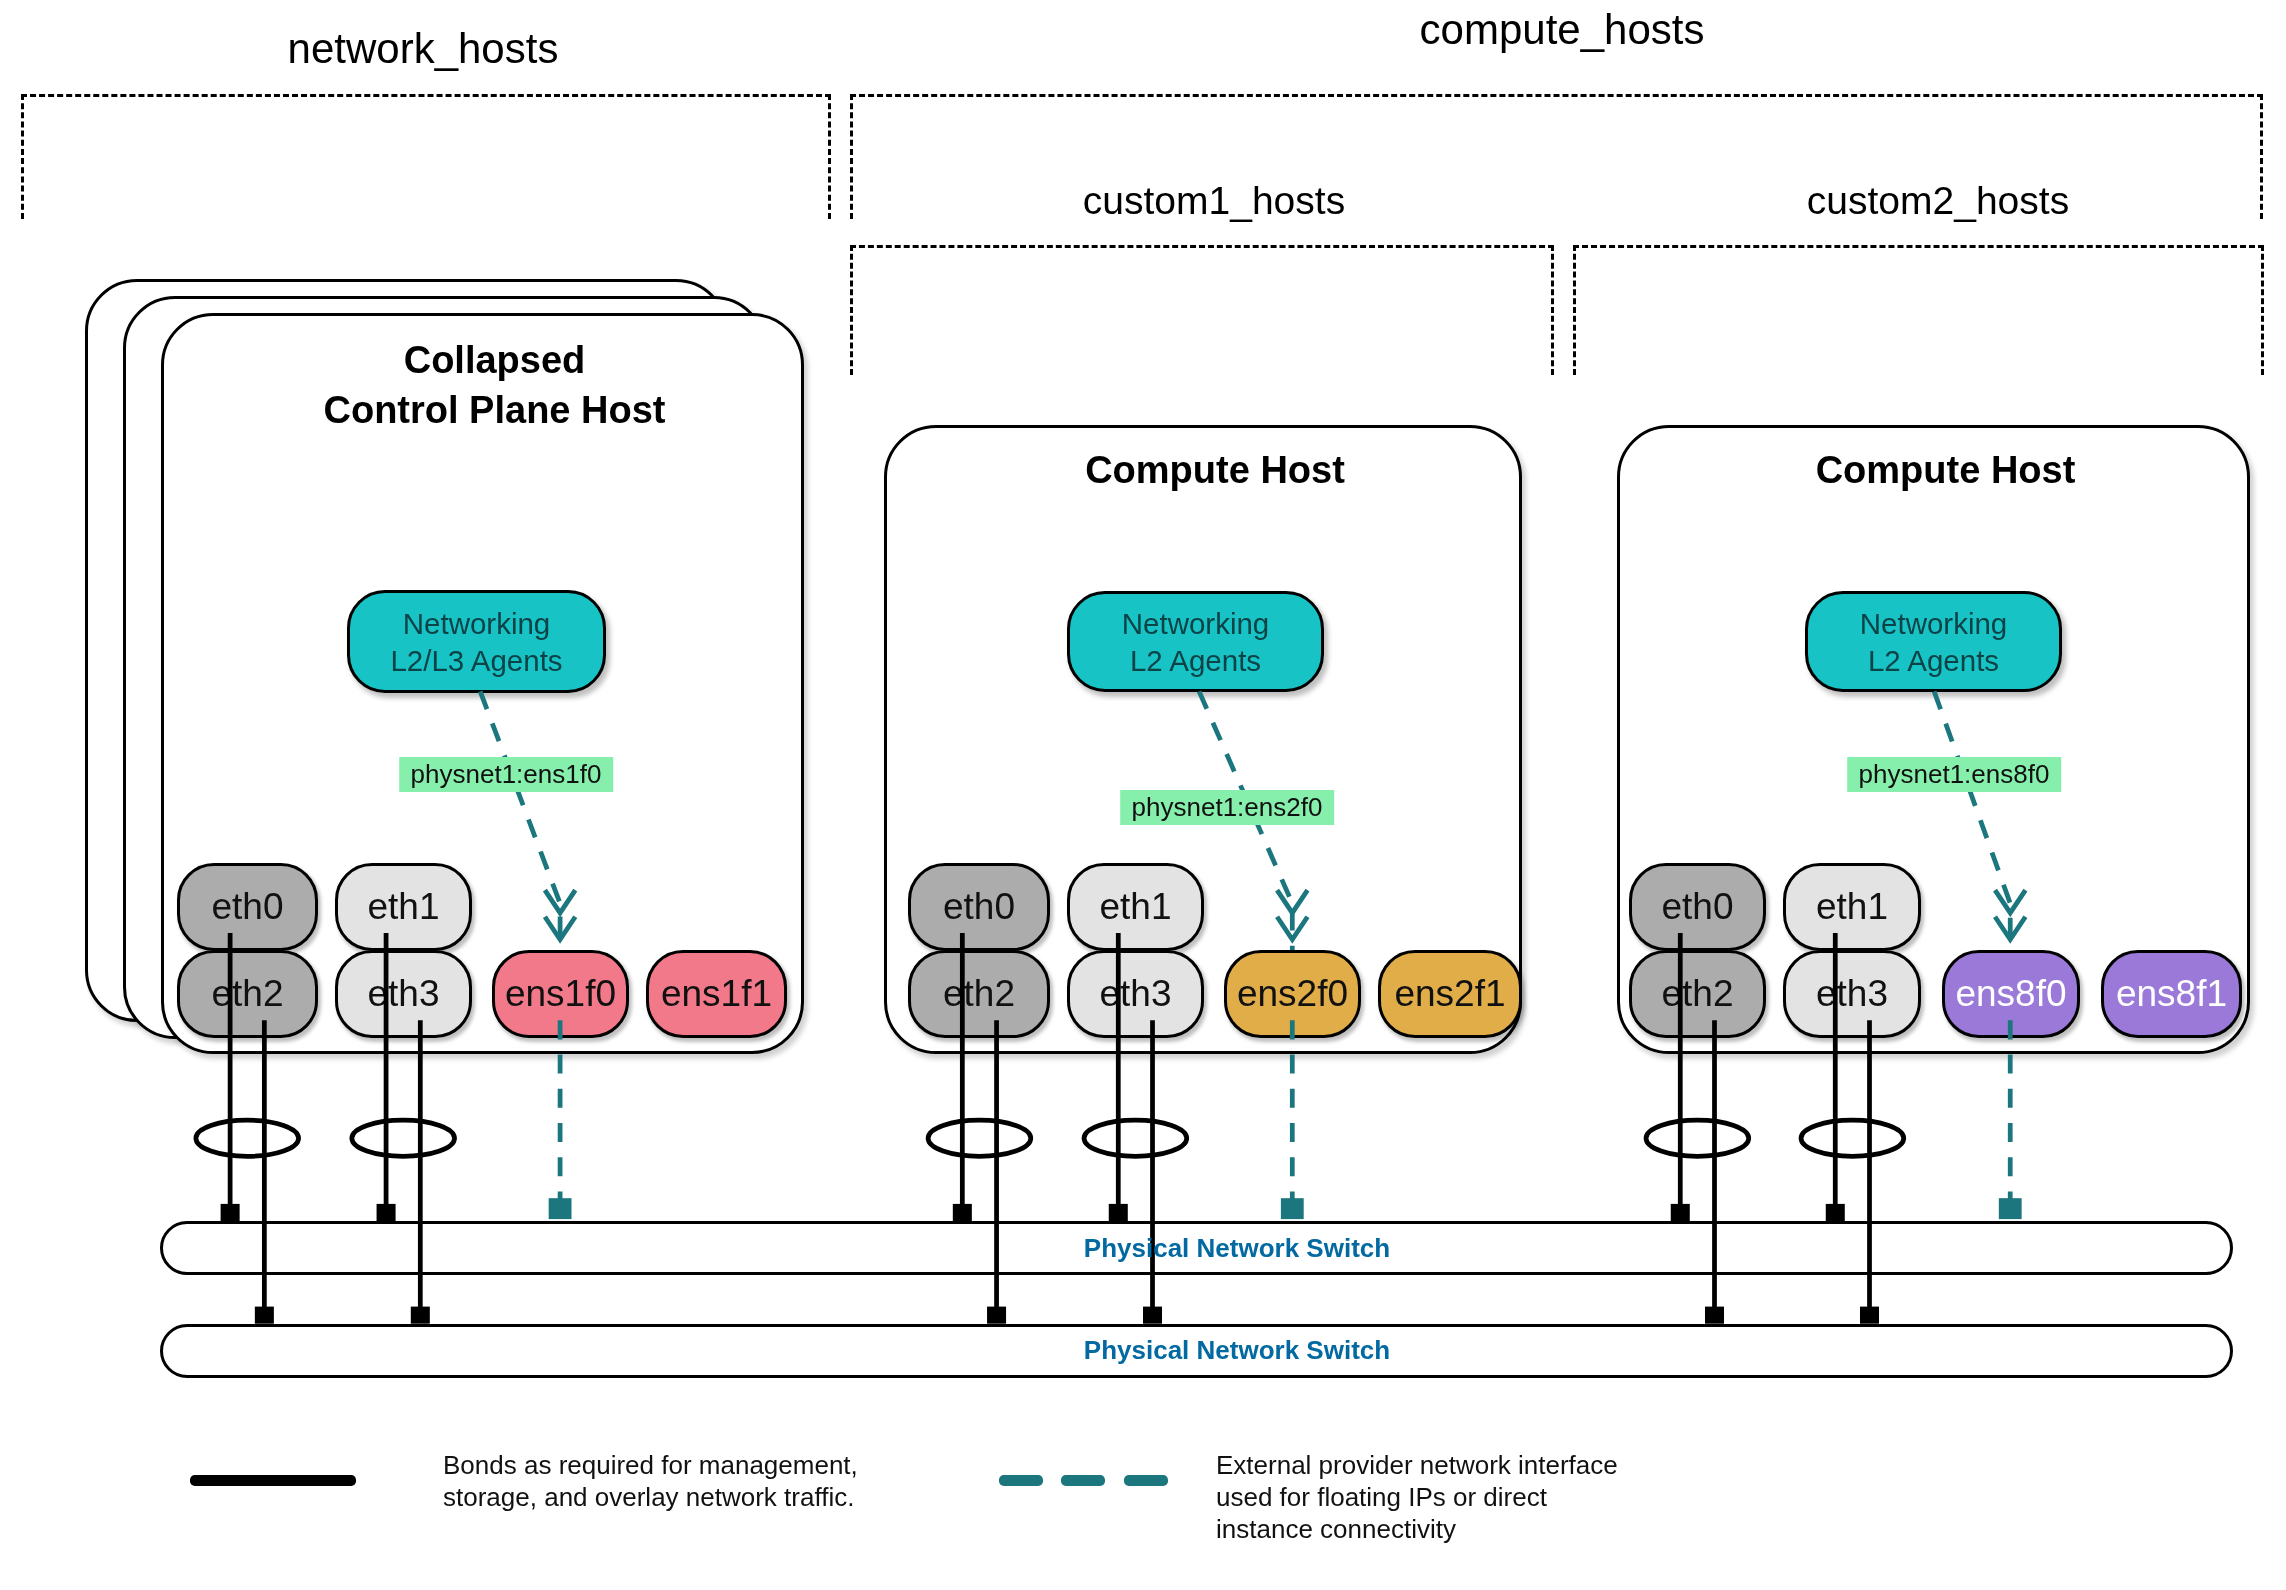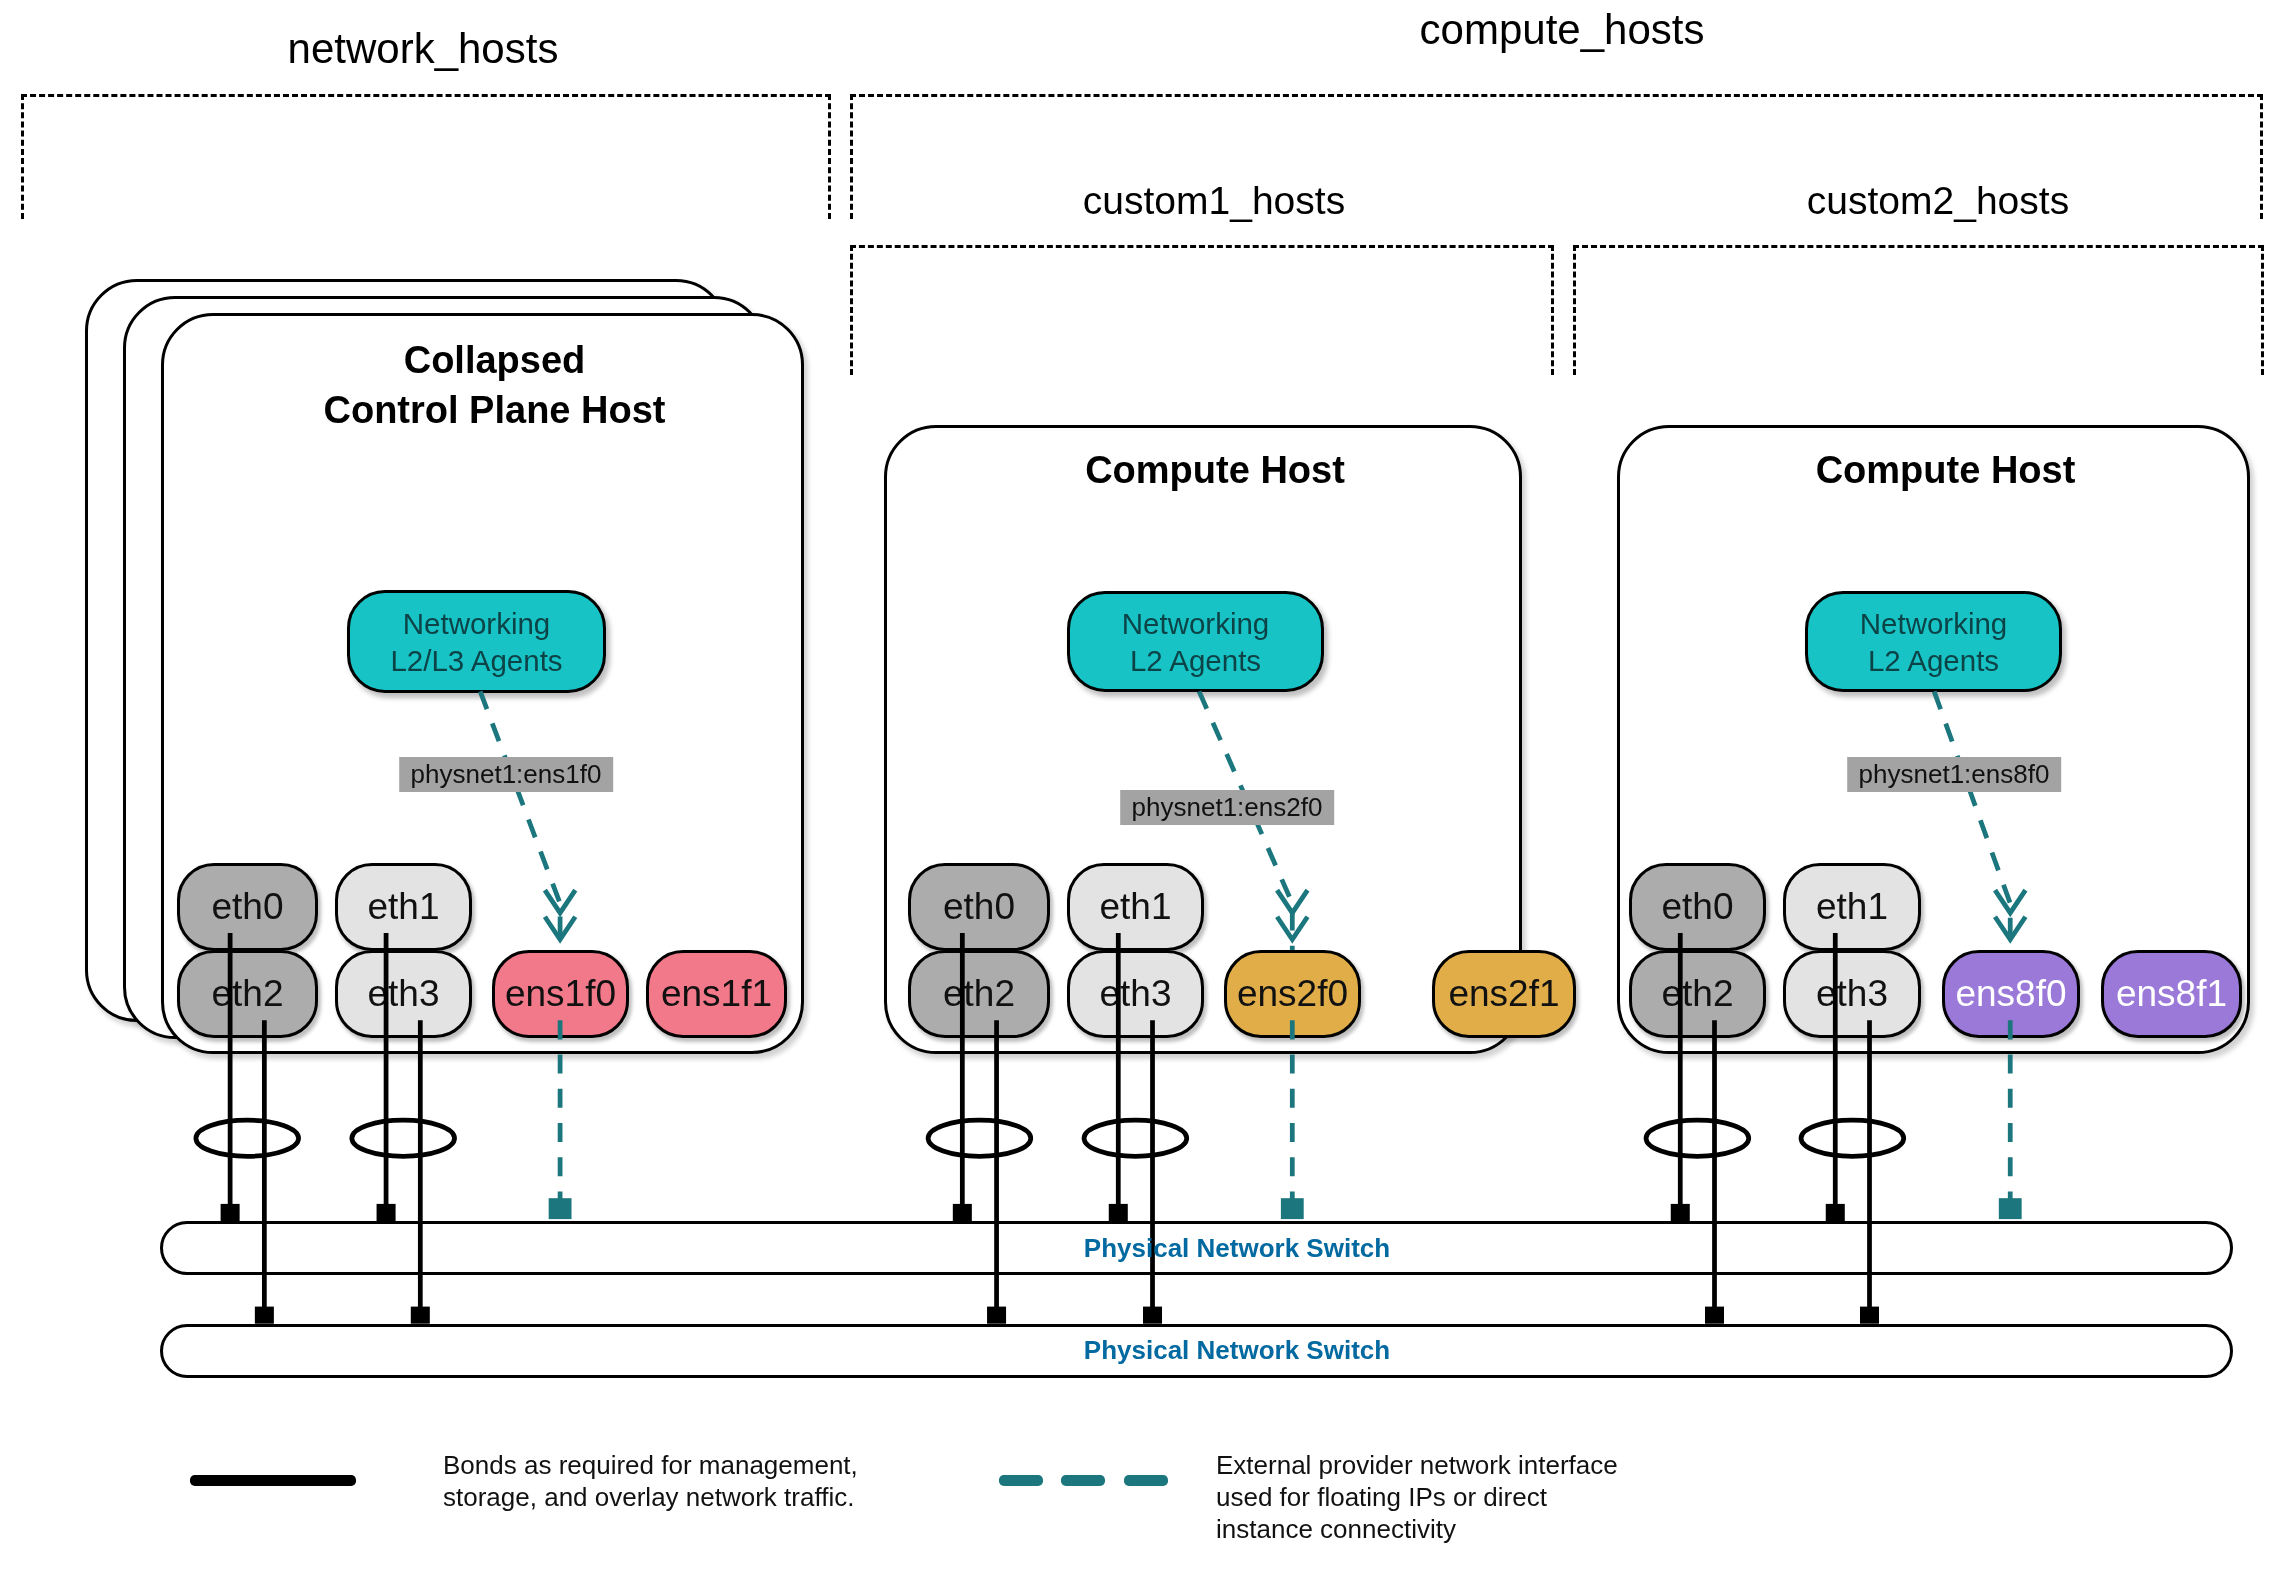--- a/index.html
+++ b/index.html
@@ -13,21 +13,21 @@
 
   .host{position:absolute;background:#fff;border:3.8px solid #000;border-radius:52px;
         box-sizing:border-box;box-shadow:3.8px 4.8px 5.7px rgba(0,0,0,.18);}
 
   .host-title{position:absolute;text-align:center;font-weight:bold;font-size:38px;line-height:50px;color:#000;margin-left:12px;}
 
   .agent{position:absolute;border:3.8px solid #000;border-radius:38px;background:var(--agent-fill,#18C3C6);
          box-sizing:border-box;display:flex;flex-direction:column;align-items:center;justify-content:center;
          font-size:29.5px;line-height:37px;color:#0c4347;box-shadow:3.8px 4.8px 4.8px rgba(0,0,0,.25);}
 
-  .physnet{position:absolute;transform:translateX(-50%);background:#a3a3a3;padding:1.9px 11.4px;
+  .physnet{position:absolute;transform:translateX(-50%);background:#86efac;padding:1.9px 11.4px;
            font-size:26px;color:#111;white-space:nowrap;}
 
   .pill{position:absolute;height:88px;border:3.8px solid #000;border-radius:37px;background:#fff;
         box-sizing:border-box;display:flex;align-items:center;justify-content:center;
         font-size:37px;color:#111;box-shadow:2.9px 3.8px 3.8px rgba(0,0,0,.25);white-space:nowrap;}
   .pill.g1{background:var(--nic-gray-dark,#ACACAC);}
   .pill.g2{background:var(--nic-gray-light,#E3E3E3);}
   .pill.pink{background:var(--nic-pink,#F1798A);}
   .pill.gold{background:var(--nic-gold,#E0AD49);}
   .pill.purple{background:var(--nic-purple,#9B79D8);color:#fff;}
@@ -100,21 +100,21 @@
   <div class="pill g1" style="left:177px;top:950px;width:141px;">eth2</div>
   <div class="pill g2" style="left:335px;top:950px;width:137px;">eth3</div>
   <div class="pill pink" style="left:492px;top:950px;width:137px;">ens1f0</div>
   <div class="pill pink" style="left:646px;top:950px;width:141px;">ens1f1</div>
 
   <div class="pill g1" style="left:908px;top:863px;width:142px;">eth0</div>
   <div class="pill g2" style="left:1067px;top:863px;width:137px;">eth1</div>
   <div class="pill g1" style="left:908px;top:950px;width:142px;">eth2</div>
   <div class="pill g2" style="left:1067px;top:950px;width:137px;">eth3</div>
   <div class="pill gold" style="left:1224px;top:950px;width:137px;">ens2f0</div>
-  <div class="pill gold" style="left:1432px;top:950px;width:144px;">ens2f1</div>
+  <div class="pill gold" style="left:1378px;top:950px;width:144px;">ens2f1</div>
 
   <div class="pill g1" style="left:1629px;top:863px;width:137px;">eth0</div>
   <div class="pill g2" style="left:1783px;top:863px;width:138px;">eth1</div>
   <div class="pill g1" style="left:1629px;top:950px;width:137px;">eth2</div>
   <div class="pill g2" style="left:1783px;top:950px;width:138px;">eth3</div>
   <div class="pill purple" style="left:1942px;top:950px;width:138px;">ens8f0</div>
   <div class="pill purple" style="left:2101px;top:950px;width:141px;">ens8f1</div>
 
   <div class="switch" style="top:1221px;"></div>
   <div class="switch" style="top:1324px;"></div>

